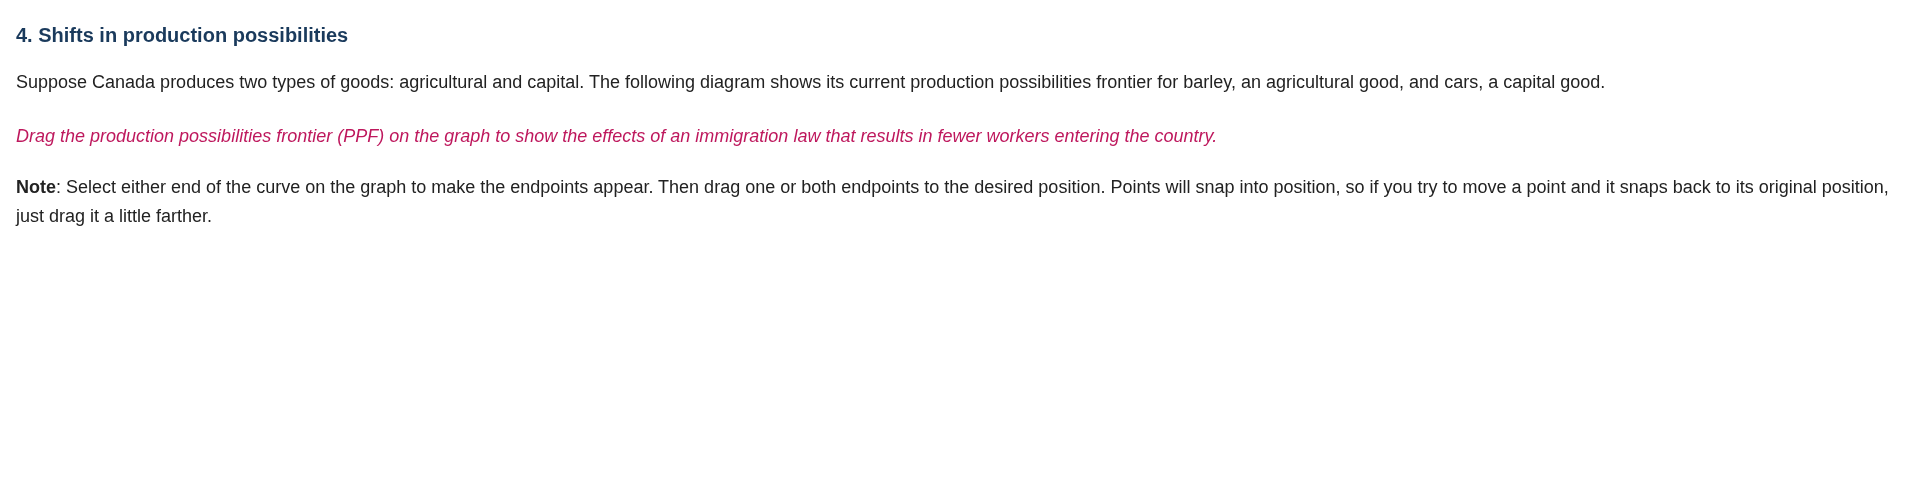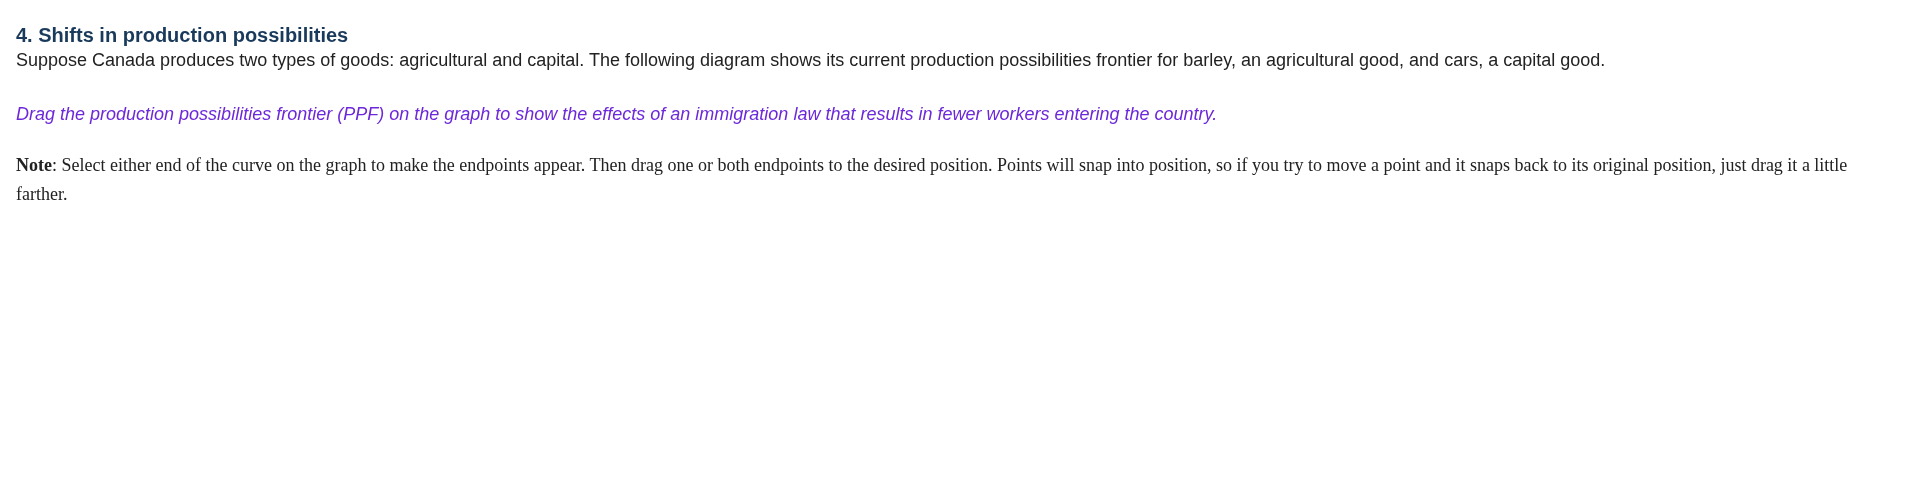--- a/index.html
+++ b/index.html
@@ -15,45 +15,45 @@
       color: #222222;
       padding: 24px 16px 24px 16px;
       max-width: 1932px;
       min-height: 504px;
     }
 
     .section-heading {
       font-size: 20px;
       font-weight: bold;
       color: #1a3a5c;
+      margin-bottom: 22px;
     }
 
     .body-text {
       font-size: 18px;
       line-height: 1.55;
       color: #222222;
       margin-bottom: 8px;
       max-width: 1880px;
     }
 
     .italic-instruction {
       font-style: italic;
       font-size: 18px;
       line-height: 1.55;
-      color: #6d28d9;
+      color: #be185d;
       margin-bottom: 22px;
       max-width: 1880px;
     }
 
     .note-text {
       font-size: 18px;
       line-height: 1.6;
       color: #222222;
       max-width: 1880px;
-      font-family: Liberation Serif, serif;
     }
 
     .note-bold {
       font-weight: bold;
     }
 
     .spacer {
       height: 18px;
     }
   </style>

